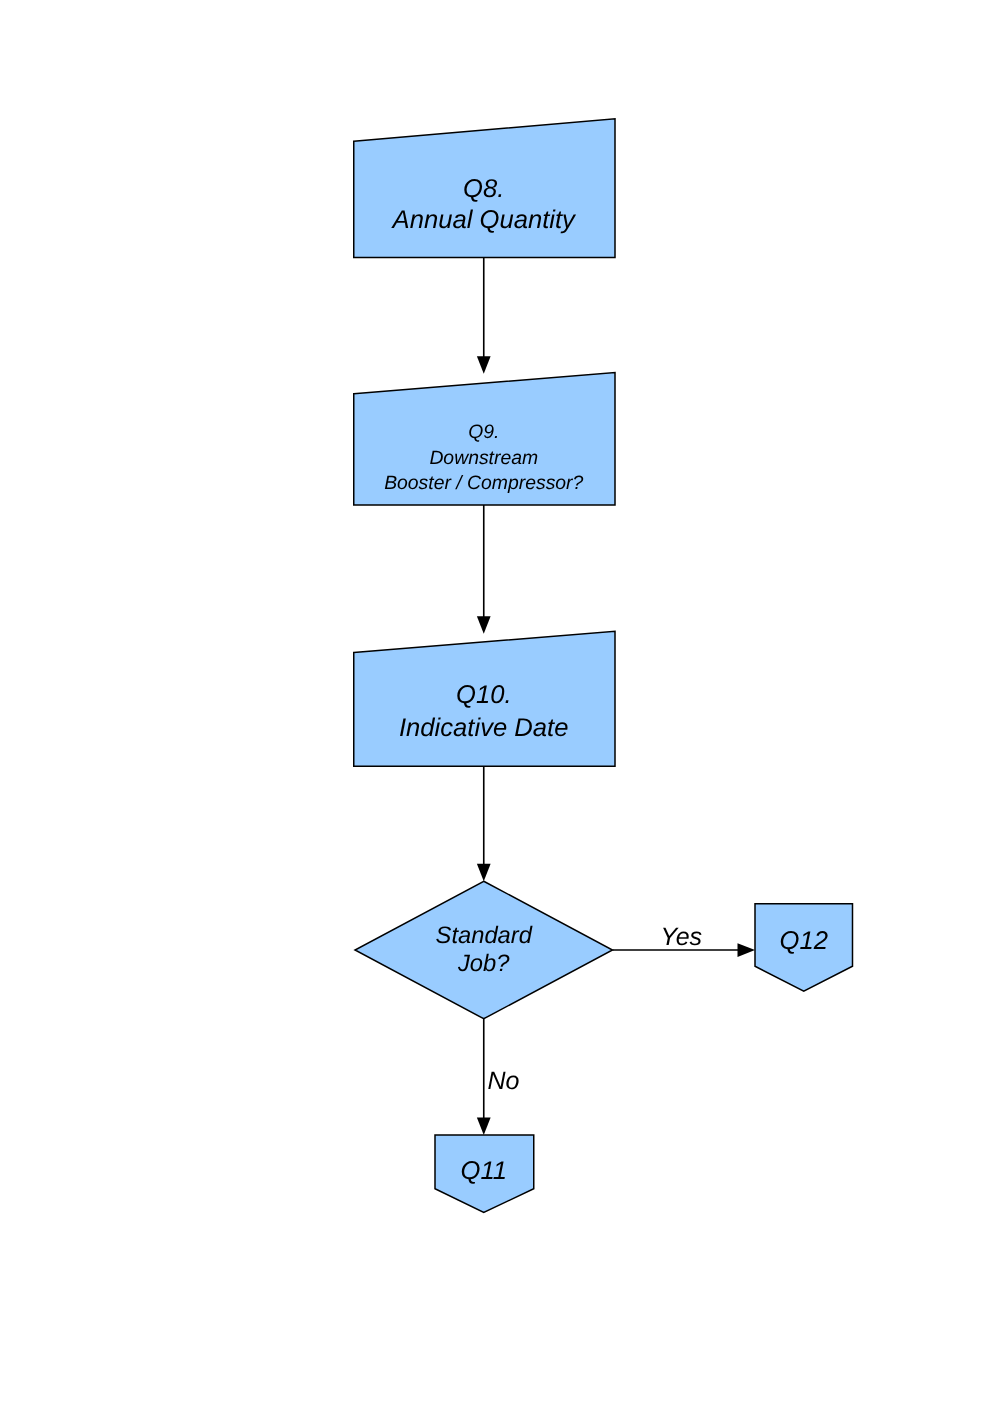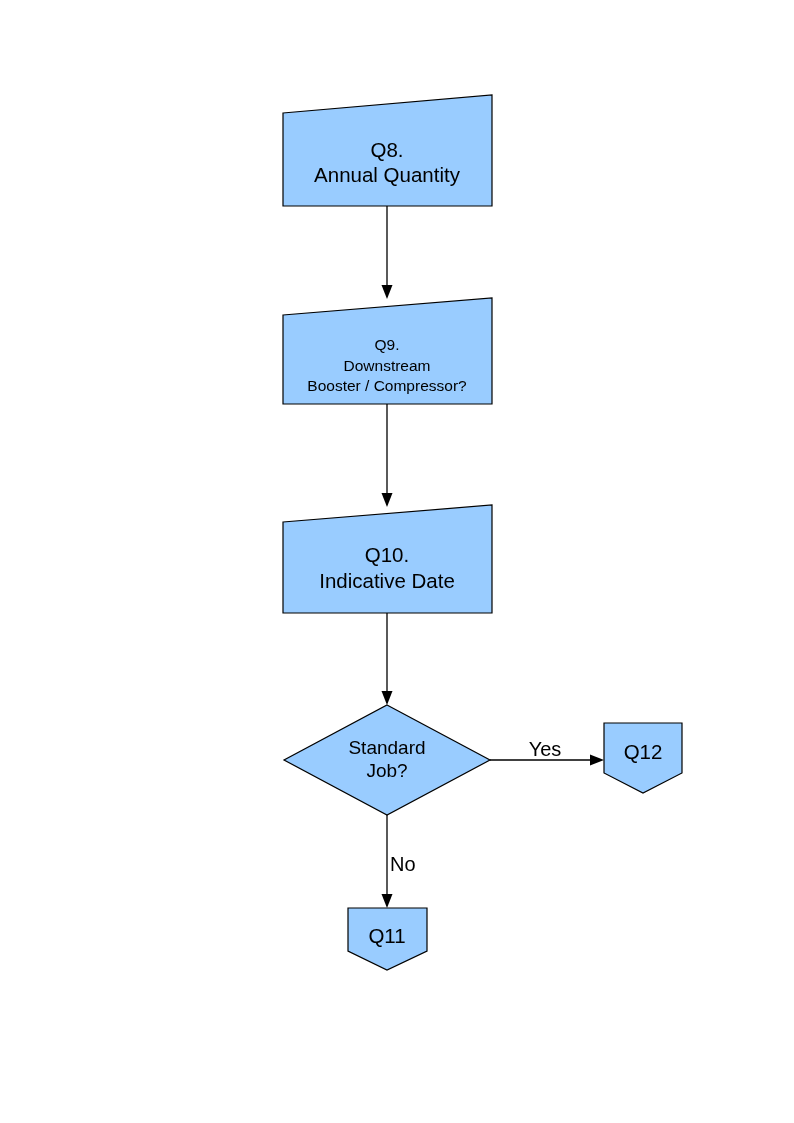--- a/index.html
+++ b/index.html
@@ -14,20 +14,21 @@
     position: relative;
     overflow: hidden;
     font-family: "Liberation Sans", sans-serif;
   }
   #canvas {
     position: absolute;
     left: 0;
     top: 0;
     width: 794px;
     height: 1123px;
+    font-style: italic;
   }
   .flow-svg {
     position: absolute;
     left: 0;
     top: 0;
     width: 794px;
     height: 1123px;
   }
   .shape-fill {
     fill: #99ccff;

